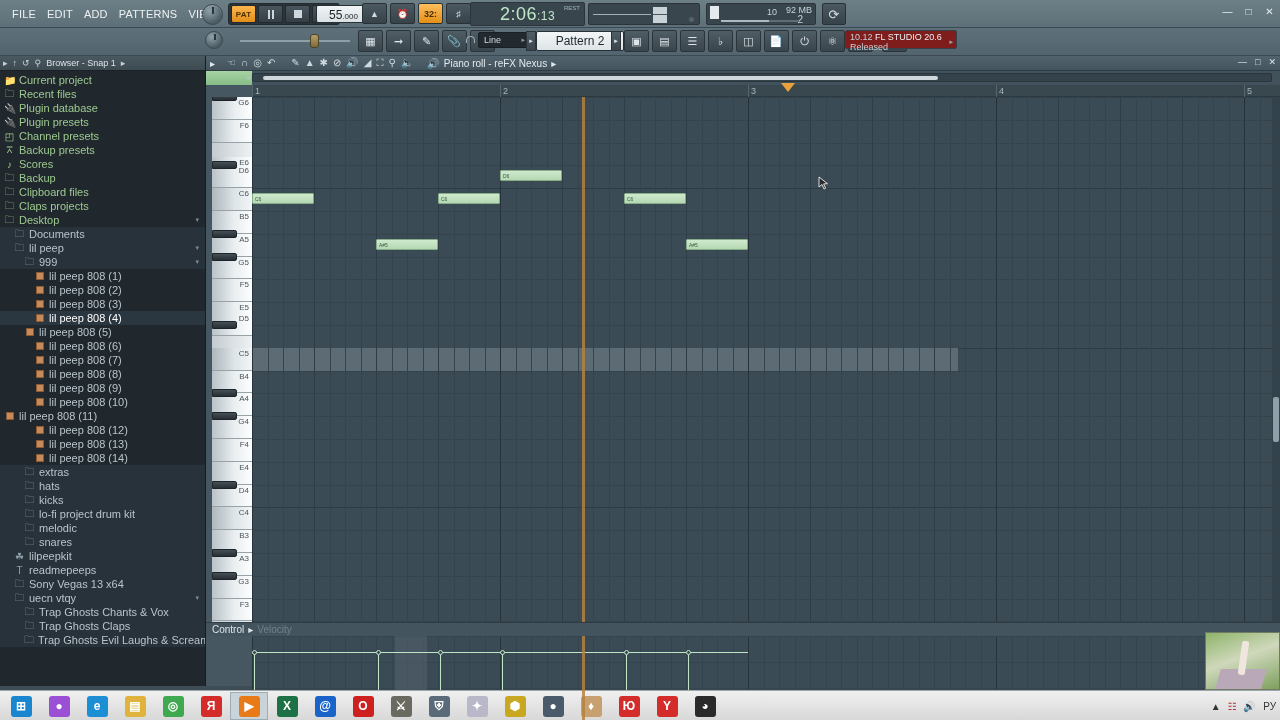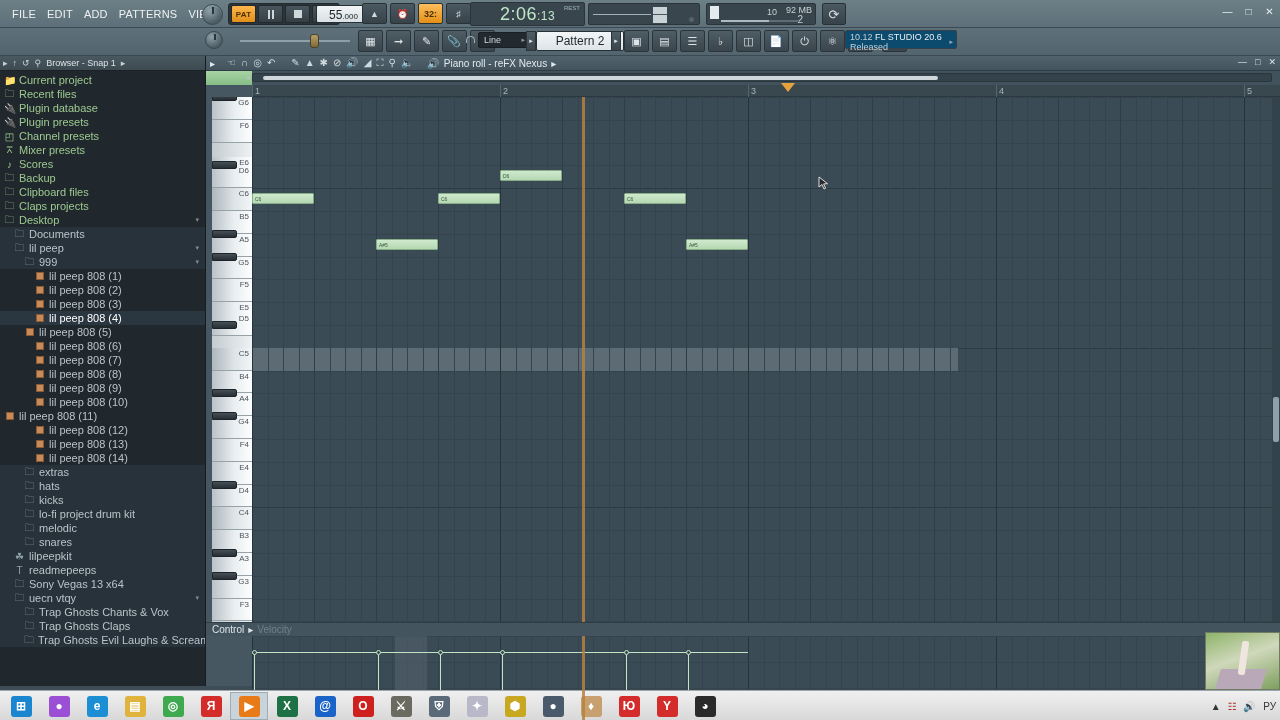--- a/index.html
+++ b/index.html
@@ -97,21 +97,21 @@
   .snapic{position:absolute;left:466px;top:36px;width:9px;height:7px;border:1px solid #9fb0b7;border-bottom:none;border-radius:5px 5px 0 0;}
 
   .patsel{position:absolute;left:536px;top:31px;width:88px;height:20px;
     background:linear-gradient(#f3f6f7,#dde4e7);border:1px solid #273035;border-radius:2px;
     display:flex;align-items:center;justify-content:center;color:#1d262b;font-size:12px;}
   .patarrowL{position:absolute;left:526px;top:31px;width:10px;height:20px;background:linear-gradient(#4f5d65,#3a454c);
     border:1px solid #2a343a;color:#dfe7eb;font-size:7px;display:flex;align-items:center;justify-content:center;}
   .patarrowR{position:absolute;left:611px;top:31px;width:10px;height:20px;background:linear-gradient(#4f5d65,#3a454c);
     border:1px solid #2a343a;color:#dfe7eb;font-size:7px;display:flex;align-items:center;justify-content:center;}
 
-  .hint{position:absolute;left:845px;top:30px;width:112px;height:19px;background:#0c4a6e;
+  .hint{position:absolute;left:845px;top:30px;width:112px;height:19px;background:#7f1d1d;
     border:1px solid #364249;border-radius:2px;color:#c4d0d6;}
   .hint .h1{position:absolute;left:4px;top:1px;font-size:9px;}
   .hint .h1 b{color:#e8eff2;font-weight:normal;}
   .hint .h2{position:absolute;left:4px;top:11px;font-size:9px;}
   .hint .ar{position:absolute;right:3px;top:7px;font-size:7px;color:#9dacb3;}
 
   
   .browser{position:absolute;left:0;top:56px;width:206px;height:630px;background:#20282e;
     border-right:1px solid #151b20;}
   .bhead{height:15px;background:linear-gradient(#4a5860,#3d4a52);display:flex;align-items:center;
@@ -353,21 +353,21 @@
         <div class="bi green" style="padding-left: 4px; position: relative;">
           <span class="fi">🔌</span>
           <span>Plugin presets</span>
         </div>
         <div class="bi green" style="padding-left: 4px; position: relative;">
           <span class="fi">◰</span>
           <span>Channel presets</span>
         </div>
         <div class="bi green" style="padding-left: 4px; position: relative;">
           <span class="fi">⩞</span>
-          <span>Mixer presets</span>
+          <span>Backup presets</span>
         </div>
         <div class="bi green" style="padding-left: 4px; position: relative;">
           <span class="fi">♪</span>
           <span>Scores</span>
         </div>
         <div class="bi green" style="padding-left: 4px; position: relative;">
           <span class="fi" style="color: rgb(157, 201, 143);">🗀</span>
           <span>Backup</span>
         </div>
         <div class="bi green" style="padding-left: 4px; position: relative;">

